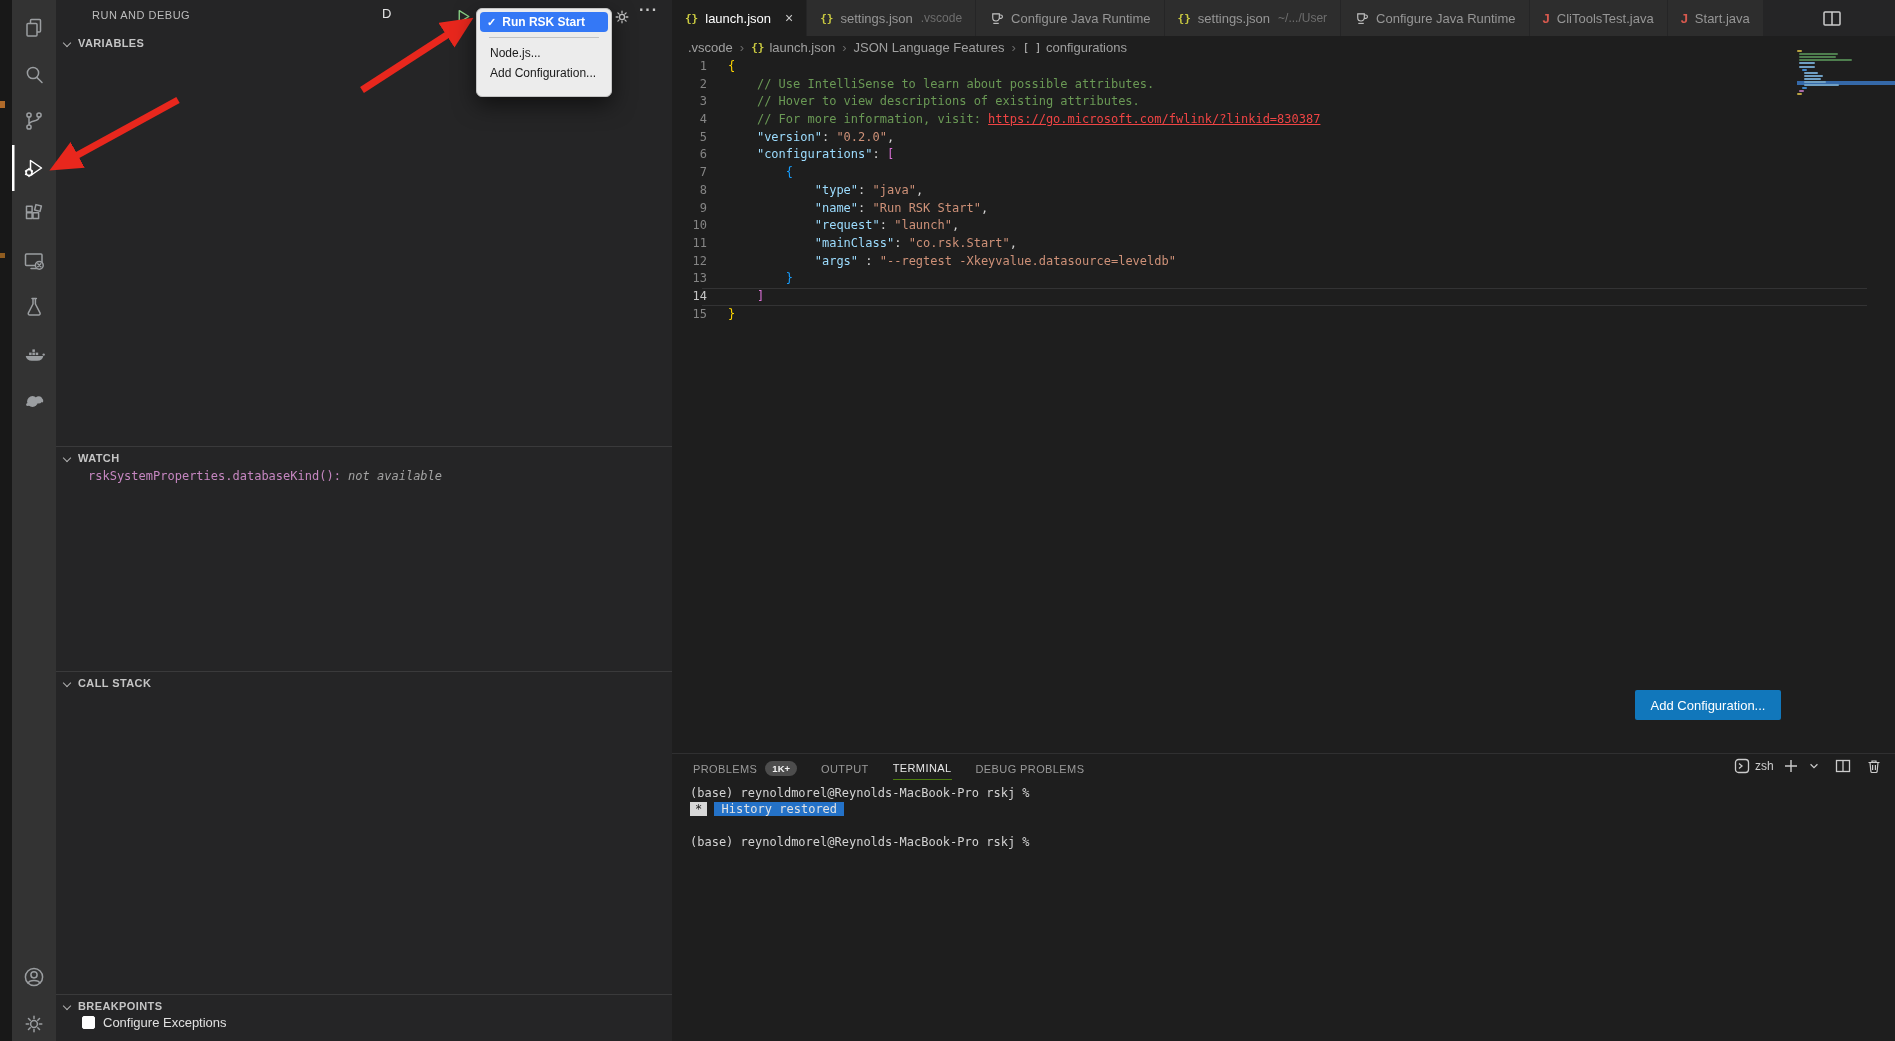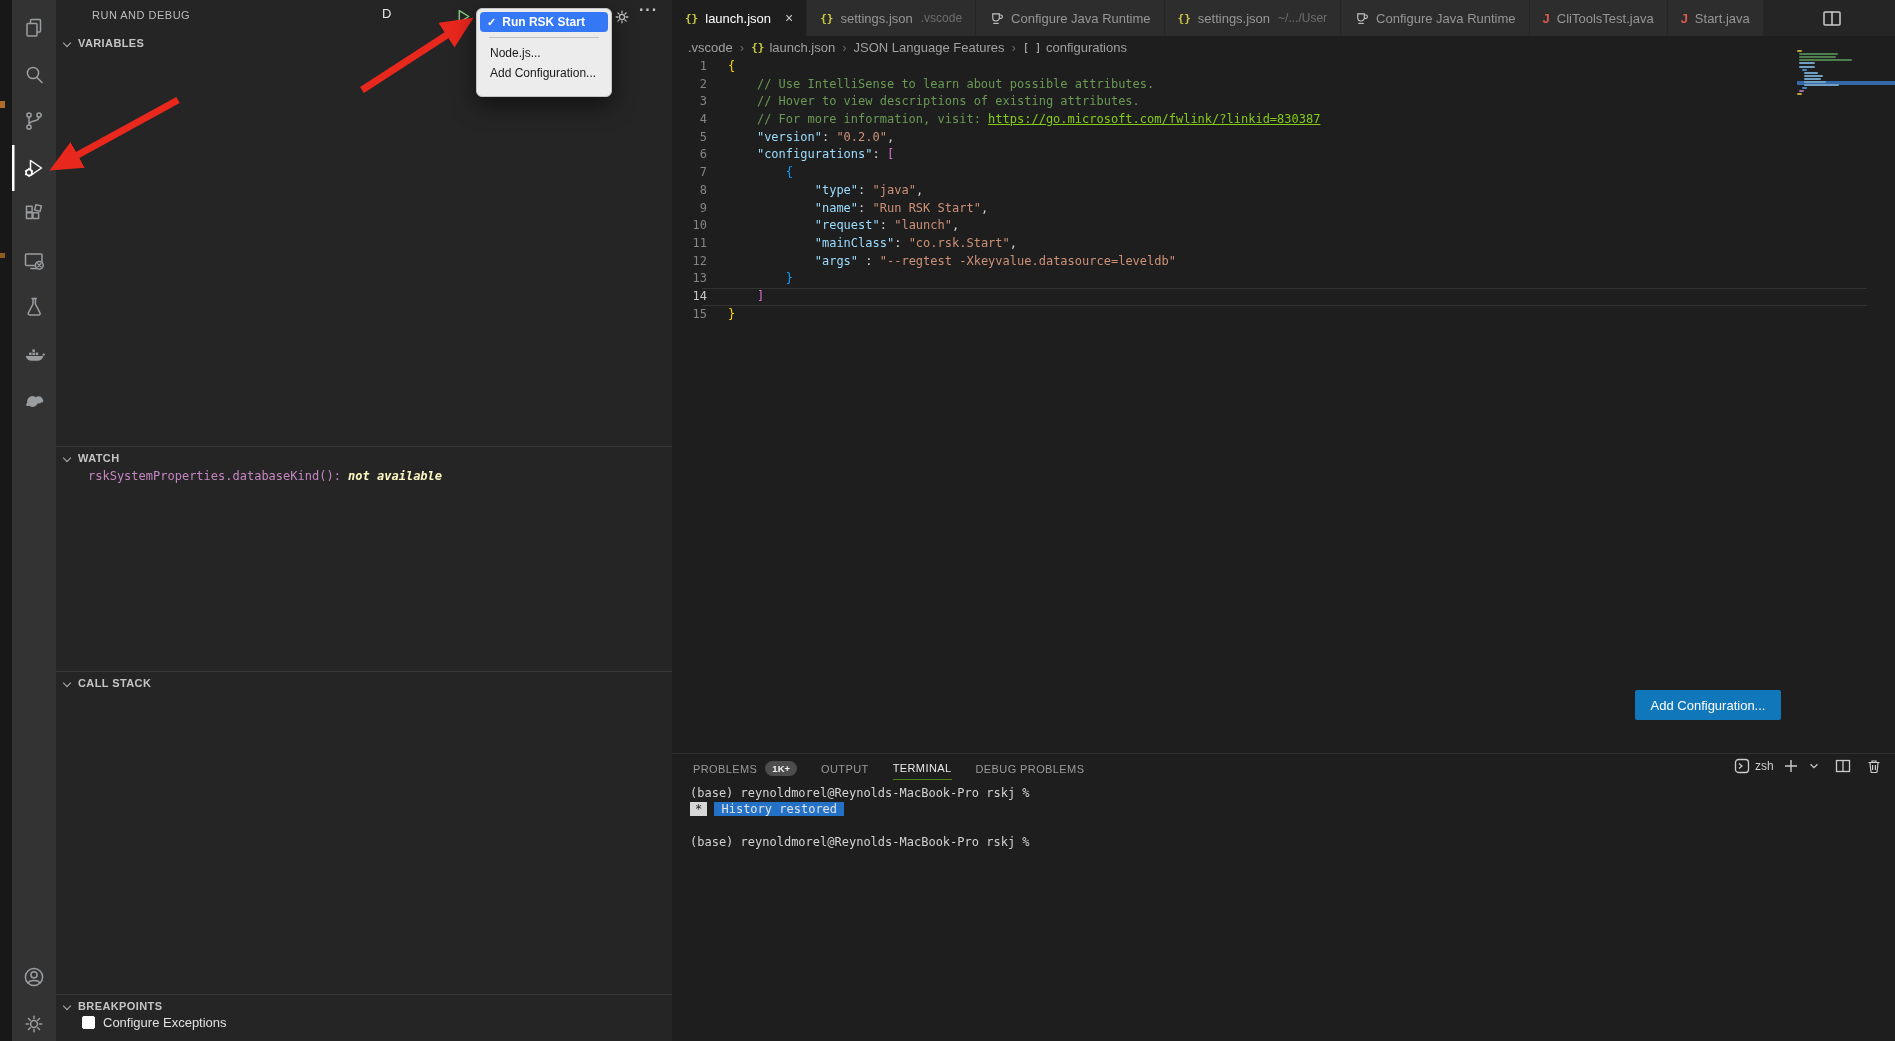--- a/index.html
+++ b/index.html
@@ -26,21 +26,21 @@
   .side-title{position:absolute;left:14px;top:9px;font-size:11px;color:#bdbdbd;letter-spacing:.5px;margin-left:22px;}
   .partial-d{position:absolute;left:326px;top:6px;font-size:13px;color:#e4e4e4;}
   .playbtn{position:absolute;left:399px;top:8px;}
   .gearbtn{position:absolute;left:557px;top:8px;color:#c5c5c5;}
   .morebtn{position:absolute;left:583px;top:1px;color:#c5c5c5;font-size:16px;font-weight:bold;letter-spacing:1px;}
   .sect{position:absolute;left:0;width:616px;height:22px;font-size:11px;font-weight:bold;color:#c5c5c5;letter-spacing:.4px;padding:5px 0 0 22px;}
   .sect.bt{border-top:1px solid #3a3a3b;}
   .chev{position:absolute;left:8px;top:8px;width:6px;height:6px;border-left:1.4px solid #b0b0b0;border-bottom:1.4px solid #b0b0b0;transform:rotate(-45deg);}
   #watch-item{position:absolute;left:32px;top:469px;font:12px "DejaVu Sans Mono",monospace;}
   #watch-item .expr{color:#c586c0;}
-  #watch-item .val{color:#fef9c3;font-style:italic;font-weight:bold;}
+  #watch-item .val{color:#a3a3a3;font-style:italic;}
   #bp-row{position:absolute;left:26px;top:1015px;display:flex;align-items:center;gap:8px;}
   #bp-check{width:13px;height:13px;background:#ffffff;border-radius:2px;border:1px solid #ffffff;}
   #bp-label{font-size:13px;color:#e0e0e0;}
 
   
   #editor{position:absolute;left:672px;top:0;width:1223px;height:753px;background:#1e1e1e;}
   #tabbar{position:absolute;left:0;top:0;width:1223px;height:36px;background:#252526;display:flex;}
   .tab{display:flex;align-items:center;gap:7px;padding:0 13px;height:36px;background:#2d2d2d;border-right:1px solid #252526;font-size:13px;color:#969696;cursor:pointer;white-space:nowrap;}
   .tab.active{background:#1e1e1e;color:#ffffff;}
   .tab .suffix{color:#6e6e6e;font-size:12px;margin-left:1px;}
@@ -55,21 +55,21 @@
   .brk{font-family:"DejaVu Sans Mono",monospace;font-size:10px;color:#c8c8c8;}
 
   #cur-line{position:absolute;left:30px;top:288px;width:1165px;height:18px;border-top:1px solid #333334;border-bottom:1px solid #333334;}
   #code{position:absolute;left:0;top:58px;width:1223px;}
   .cl{display:flex;height:17.7px;font-family:"DejaVu Sans Mono",monospace;font-size:12px;line-height:17.7px;}
   .ln{width:35px;text-align:right;color:#858585;flex:none;}
   .cl.cur .ln{color:#c6c6c6;}
   .ct{margin-left:21px;white-space:pre;color:#d4d4d4;}
   .y{color:#ffd700;} .pink{color:#da70d6;} .blue{color:#179fff;}
   .key{color:#9cdcfe;} .str{color:#ce9178;} .com{color:#6a9955;}
-  .link{color:#84cc16;text-decoration:underline;} .pun{color:#d4d4d4;}
+  .link{color:#ef4444;text-decoration:underline;} .pun{color:#d4d4d4;}
 
   #minimap{position:absolute;left:1125px;top:44px;width:98px;height:72px;}
   .mm{position:absolute;height:2px;border-radius:1px;}
   #mm-slab{position:absolute;left:0;top:37px;width:98px;height:4px;background:#3a77c2;opacity:.85;}
 
   #add-config{position:absolute;left:963px;top:690px;width:146px;height:30px;background:#1177bb;color:#ffffff;font-size:13px;font-family:"Liberation Sans",sans-serif;border:none;border-radius:2px;cursor:pointer;}
 
   
   #panel{position:absolute;left:672px;top:753px;width:1223px;height:288px;background:#1e1e1e;border-top:1px solid #303031;}
   #ptabs{position:absolute;left:21px;top:3px;display:flex;gap:24px;height:23px;align-items:center;}

